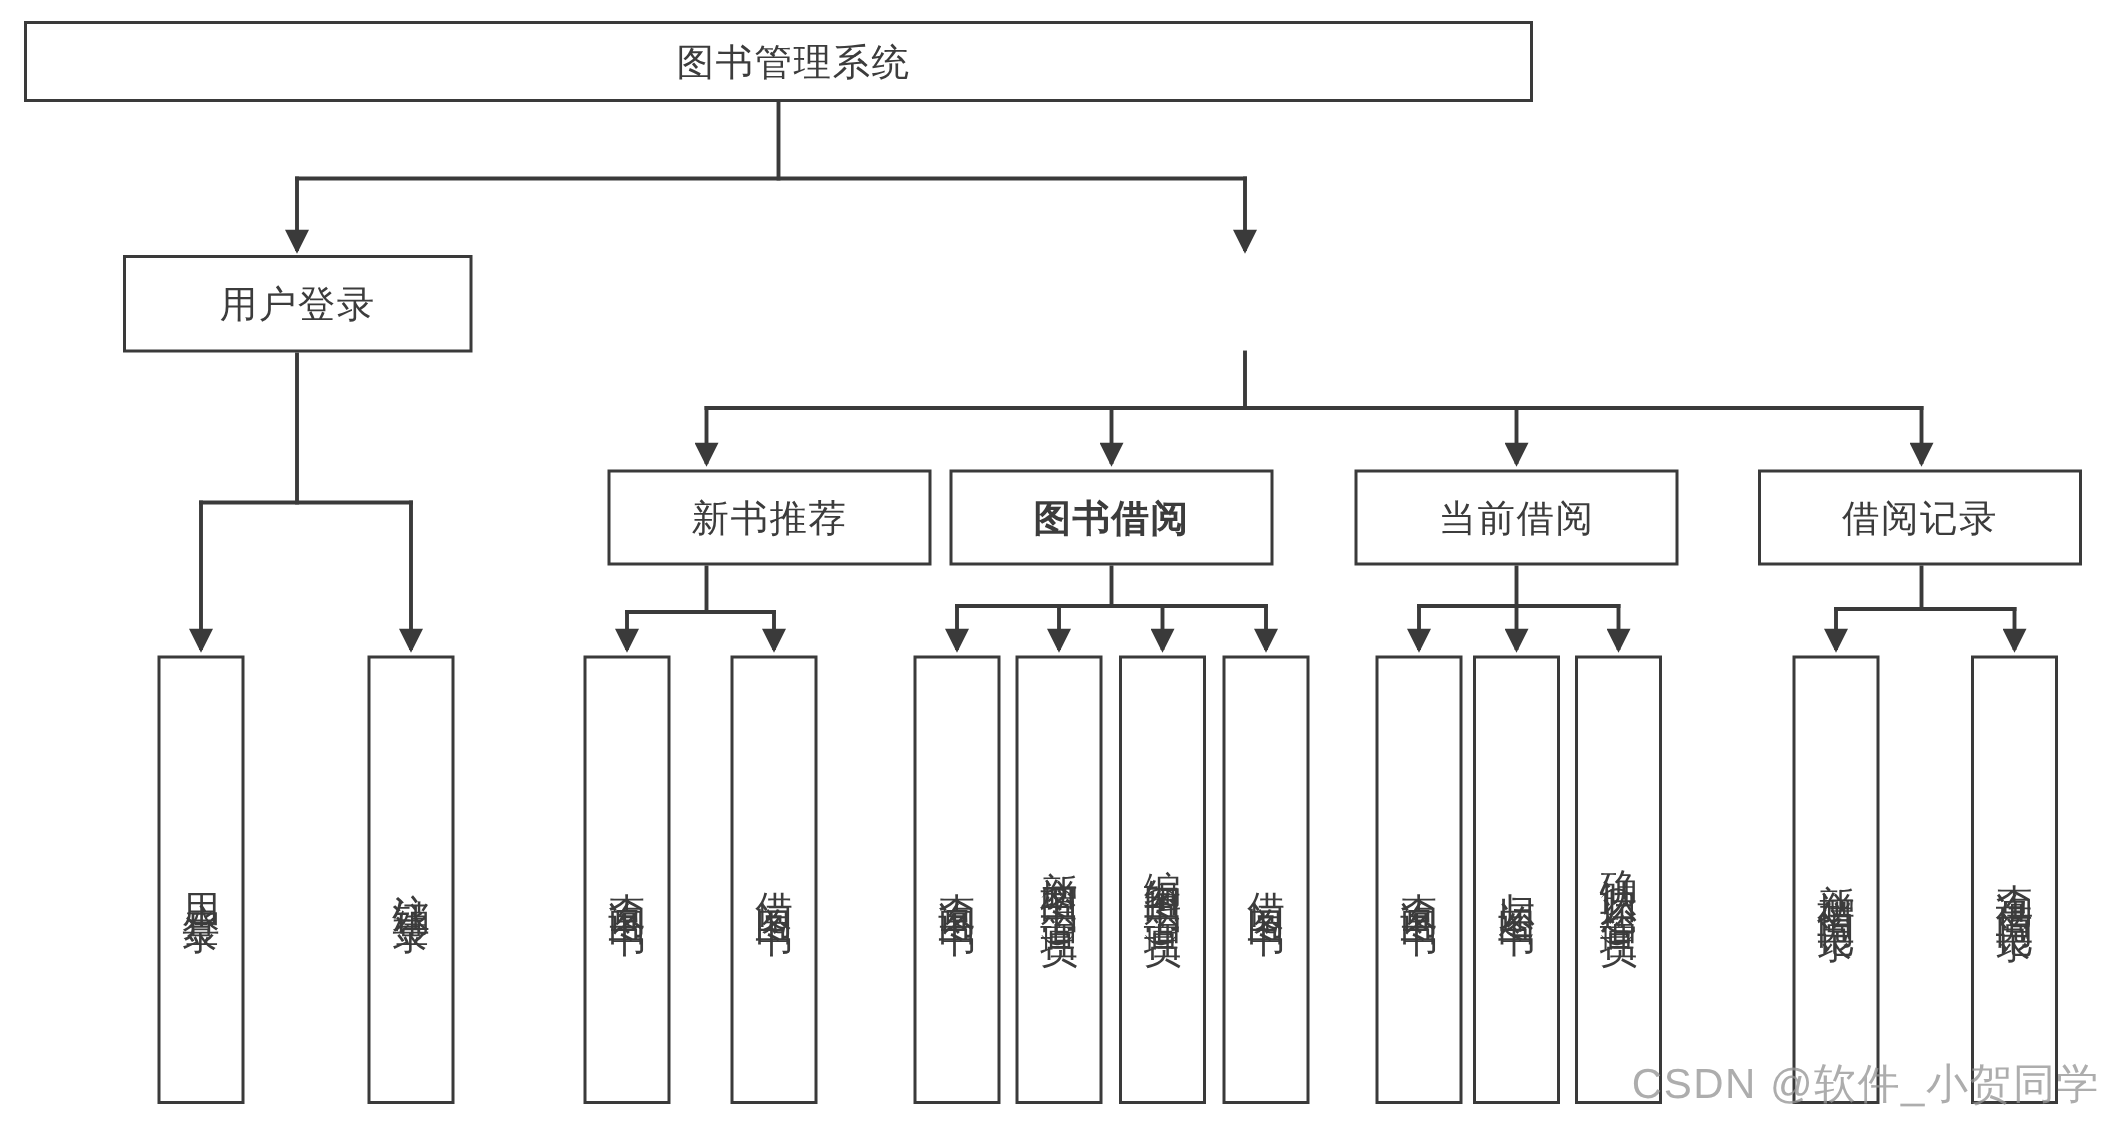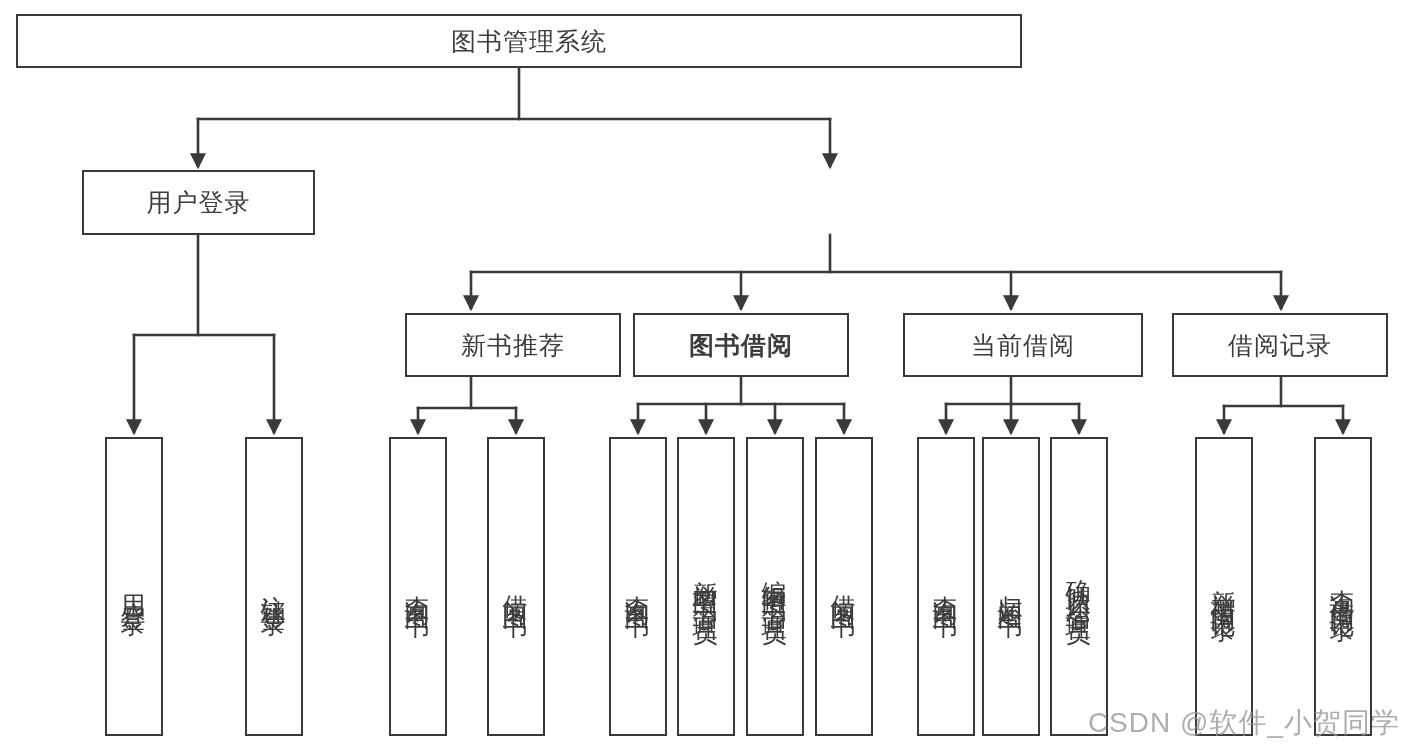--- a/index.html
+++ b/index.html
@@ -114,21 +114,21 @@
   <div class="box" style="left:82px;top:170px;width:233px;height:65px;">
     <span class="hlabel">用户登录</span>
   </div>
 
   <div class="box" style="left:363px;top:313px;width:216px;height:64px;margin-left:42px;">
     <span class="hlabel">新书推荐</span>
   </div>
   <div class="box" style="left:633px;top:313px;width:216px;height:64px;font-weight:bold;">
     <span class="hlabel">图书借阅</span>
   </div>
-  <div class="box" style="left:903px;top:313px;width:240px;height:64px;">
+  <div class="box" style="left:903px;top:313px;width:216px;height:64px;">
     <span class="hlabel">当前借阅</span>
   </div>
   <div class="box" style="left:1172px;top:313px;width:216px;height:64px;">
     <span class="hlabel">借阅记录</span>
   </div>
 
   <div class="box" style="left:105px;top:437px;width:58px;height:299px;">
     <span class="vlabel">用户登录</span>
   </div>
   <div class="box" style="left:245px;top:437px;width:58px;height:299px;">

